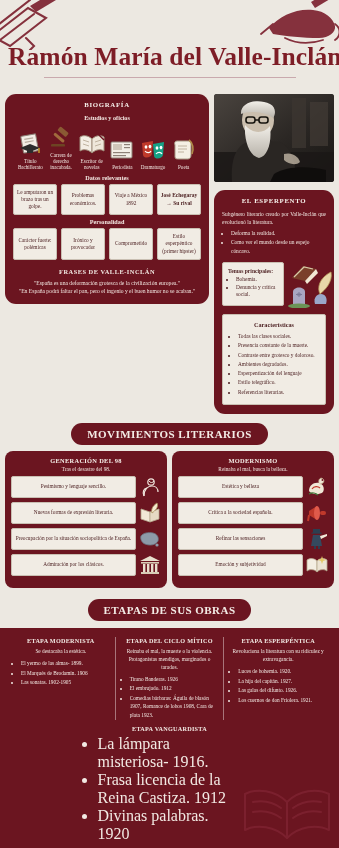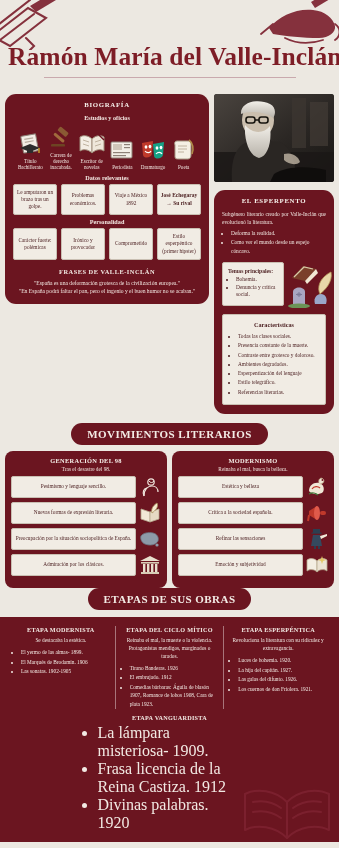--- a/index.html
+++ b/index.html
@@ -268,21 +268,21 @@
     padding: 4px 2px;
     flex: 1;
     min-height: 22px;
     display: flex;
     align-items: center;
     justify-content: center;
   }
   .mov-item .mi-ico { width: 22px; height: 22px; flex: 0 0 22px; display:flex; align-items:center; justify-content:center;}
 
   
-  .etapas-head { text-align: center; }
+  .etapas-head { text-align: center; margin-top: 11px; }
   .etapas-band {
     background: #6b1520;
     margin-top: 7px;
     padding: 9px 7px 10px 7px;
     color: #f2e9e3;
   }
   .etapas-cols {
     display: flex;
   }
   .etapa {
@@ -699,18 +699,18 @@
         <li>La hija del capitán. 1927.</li>
         <li>Las galas del difunto. 1926.</li>
         <li>Los cuernos de don Friolera. 1921.</li>
       </ul>
     </div>
   </div>
 
   <div class="vang">
     <div class="e-title">ETAPA  VANGUARDISTA</div>
     <ul>
-      <li>La lámpara misteriosa- 1909.</li>
+      <li>La lámpara misteriosa- 1916.</li>
       <li>Frasa licencia de la Reina Castiza. 1912</li>
       <li>Divinas palabras. 1920</li>
     </ul>
   </div>
 </div>
 
 </body></html>

